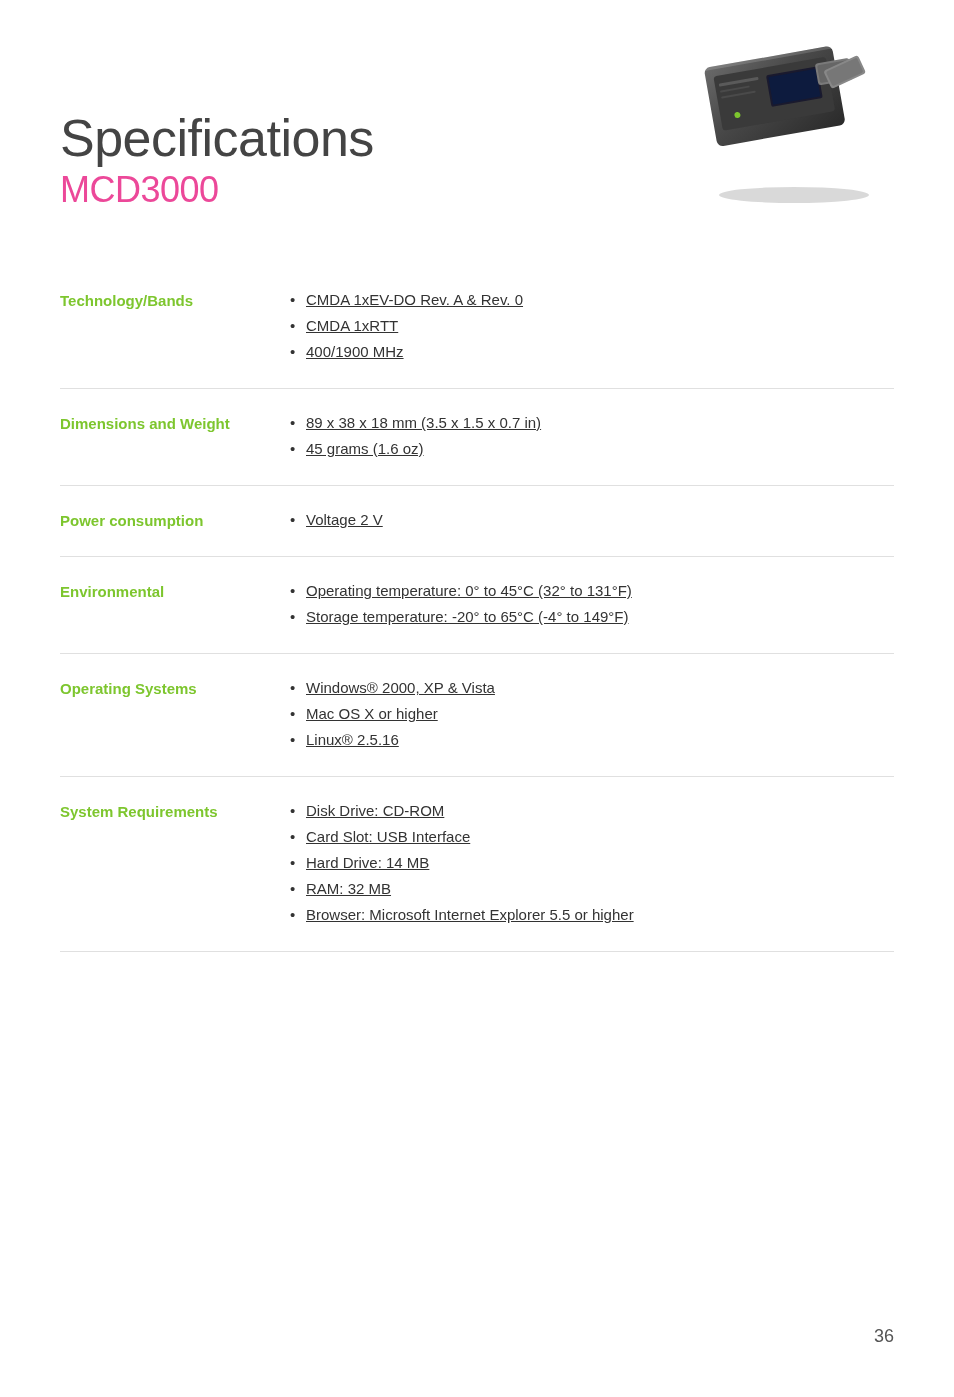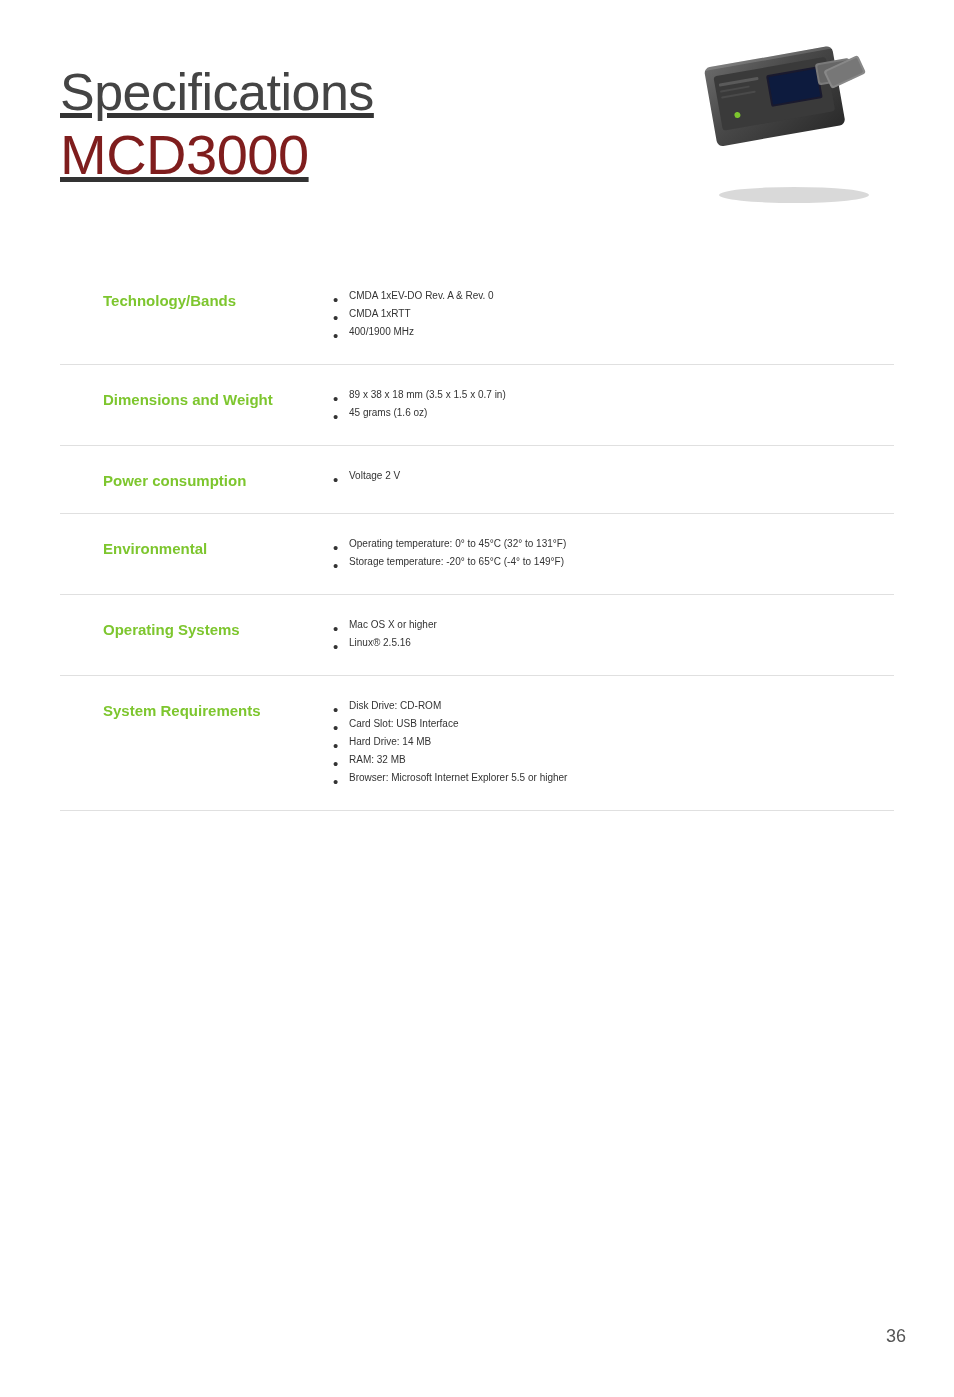--- a/index.html
+++ b/index.html
@@ -19,42 +19,41 @@
 
     .page {
       width: 954px;
       min-height: 1397px;
       padding: 40px 60px 60px 60px;
       position: relative;
     }
 
     .header-section {
       display: flex;
-      align-items: center;
+      align-items: flex-end;
       justify-content: space-between;
       margin-bottom: 60px;
-      text-decoration: underline;
     }
 
     .title-block {
       flex: 1;
     }
 
     .page-title {
       font-size: 52px;
       font-weight: 300;
       color: #444444;
       line-height: 1.15;
       letter-spacing: -0.5px;
     }
 
     .product-model {
-      font-size: 56px;
+      font-size: 36px;
       font-weight: 300;
-      color: #7f1d1d;
+      color: #ec4899;
       line-height: 1.15;
       letter-spacing: -0.5px;
     }
 
     .device-image {
       width: 220px;
       height: 180px;
       flex-shrink: 0;
       display: flex;
       align-items: center;
@@ -71,38 +70,38 @@
     .specs-table {
       width: 100%;
       margin-top: 10px;
     }
 
     .spec-row {
       display: flex;
       align-items: flex-start;
       padding: 18px 0;
       border-top: none;
-      margin-left: 43px;
     }
 
     .spec-label {
       width: 230px;
       min-width: 230px;
       font-size: 15px;
       font-weight: 700;
       color: #7dc62e;
       padding-top: 2px;
       line-height: 1.4;
     }
 
     .spec-values {
       flex: 1;
-      font-size: 10px;
+      font-size: 15px;
       color: #333333;
       line-height: 1.6;
+      text-decoration: underline;
     }
 
     .spec-values ul {
       list-style: none;
       padding: 0;
     }
 
     .spec-values ul li {
       position: relative;
       padding-left: 16px;
@@ -114,21 +113,21 @@
       position: absolute;
       left: 0;
       top: 0;
       color: #333333;
       font-size: 15px;
     }
 
     .page-number {
       position: absolute;
       bottom: 50px;
-      right: 48px;
+      right: 60px;
       font-size: 18px;
       color: #555555;
       font-weight: 400;
     }
 
     .divider {
       border: none;
       border-top: 1px solid #e0e0e0;
       margin: 4px 0;
     }
@@ -230,20 +229,21 @@
             <li>Operating temperature: 0° to 45°C (32° to 131°F)</li>
             <li>Storage temperature:  -20° to 65°C (-4° to 149°F)</li>
           </ul>
         </div>
       </div>
       <hr class="divider">
       <div class="spec-row">
         <div class="spec-label">Operating Systems</div>
         <div class="spec-values">
           <ul>
+            <li>Windows® 2000, XP &amp; Vista</li>
             <li>Mac OS X or higher</li>
             <li>Linux® 2.5.16</li>
           </ul>
         </div>
       </div>
       <hr class="divider">
       <div class="spec-row">
         <div class="spec-label">System Requirements</div>
         <div class="spec-values">
           <ul>

